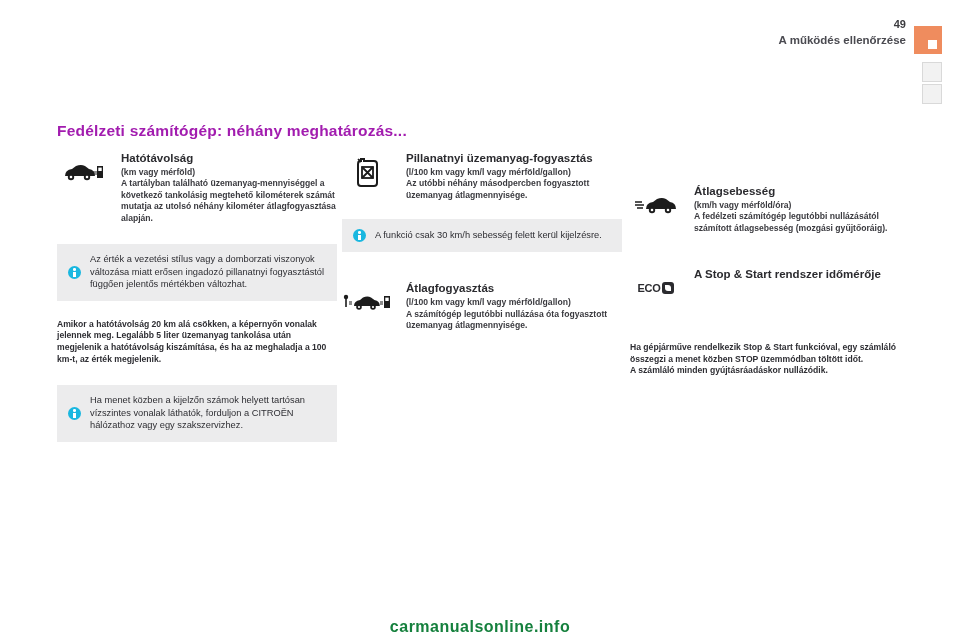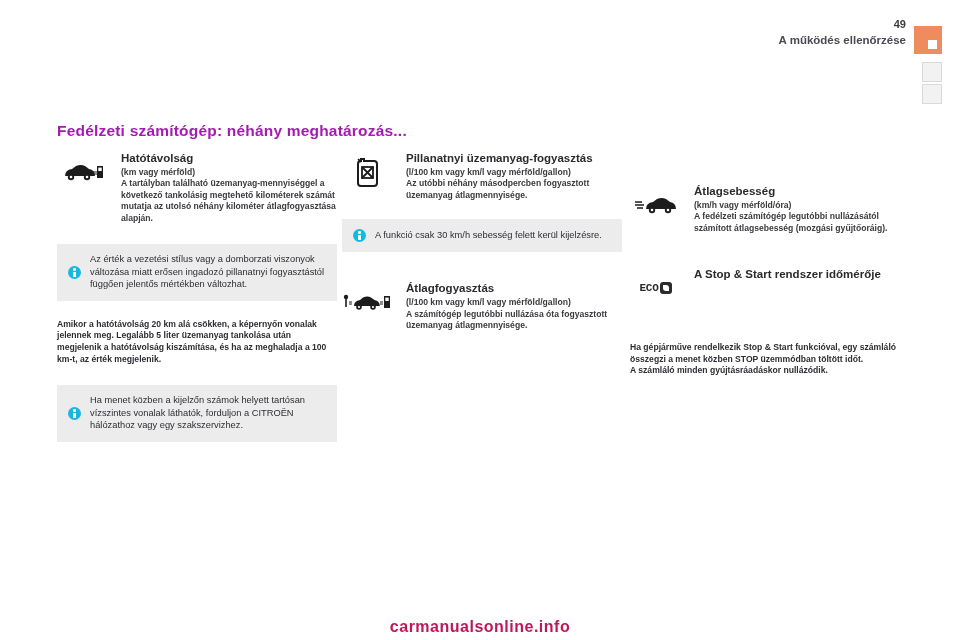--- a/index.html
+++ b/index.html
@@ -78,25 +78,25 @@
   
   .bold-para{
     font-size:8.6px;font-weight:bold;color:#2e2e33;line-height:11.6px;margin:0;
   }
 
   
   svg.gi{display:block;}
 
   .watermark{
     position:absolute;left:0;right:0;bottom:4px;text-align:center;
-    font-size:16px;font-weight:bold;color:#be185d;letter-spacing:.5px;
+    font-size:16px;font-weight:bold;color:#15803d;letter-spacing:.5px;
   }
   .eco-badge{
     display:flex;align-items:center;gap:2px;
-    font-size:11px;font-weight:bold;color:#2b2b2f;letter-spacing:-.3px;font-family:Liberation Mono, monospace;
+    font-size:11px;font-weight:bold;color:#2b2b2f;letter-spacing:-.3px;
   }
   .eco-badge .leafmark{
     width:12px;height:12px;border-radius:3px;background:#2b2b2f;
     display:flex;align-items:center;justify-content:center;
   }
   .eco-badge .leafmark span{
     display:block;width:6px;height:6px;border-radius:0 50% 0 50%;background:#ffffff;
   }
 </style>
 </head>

